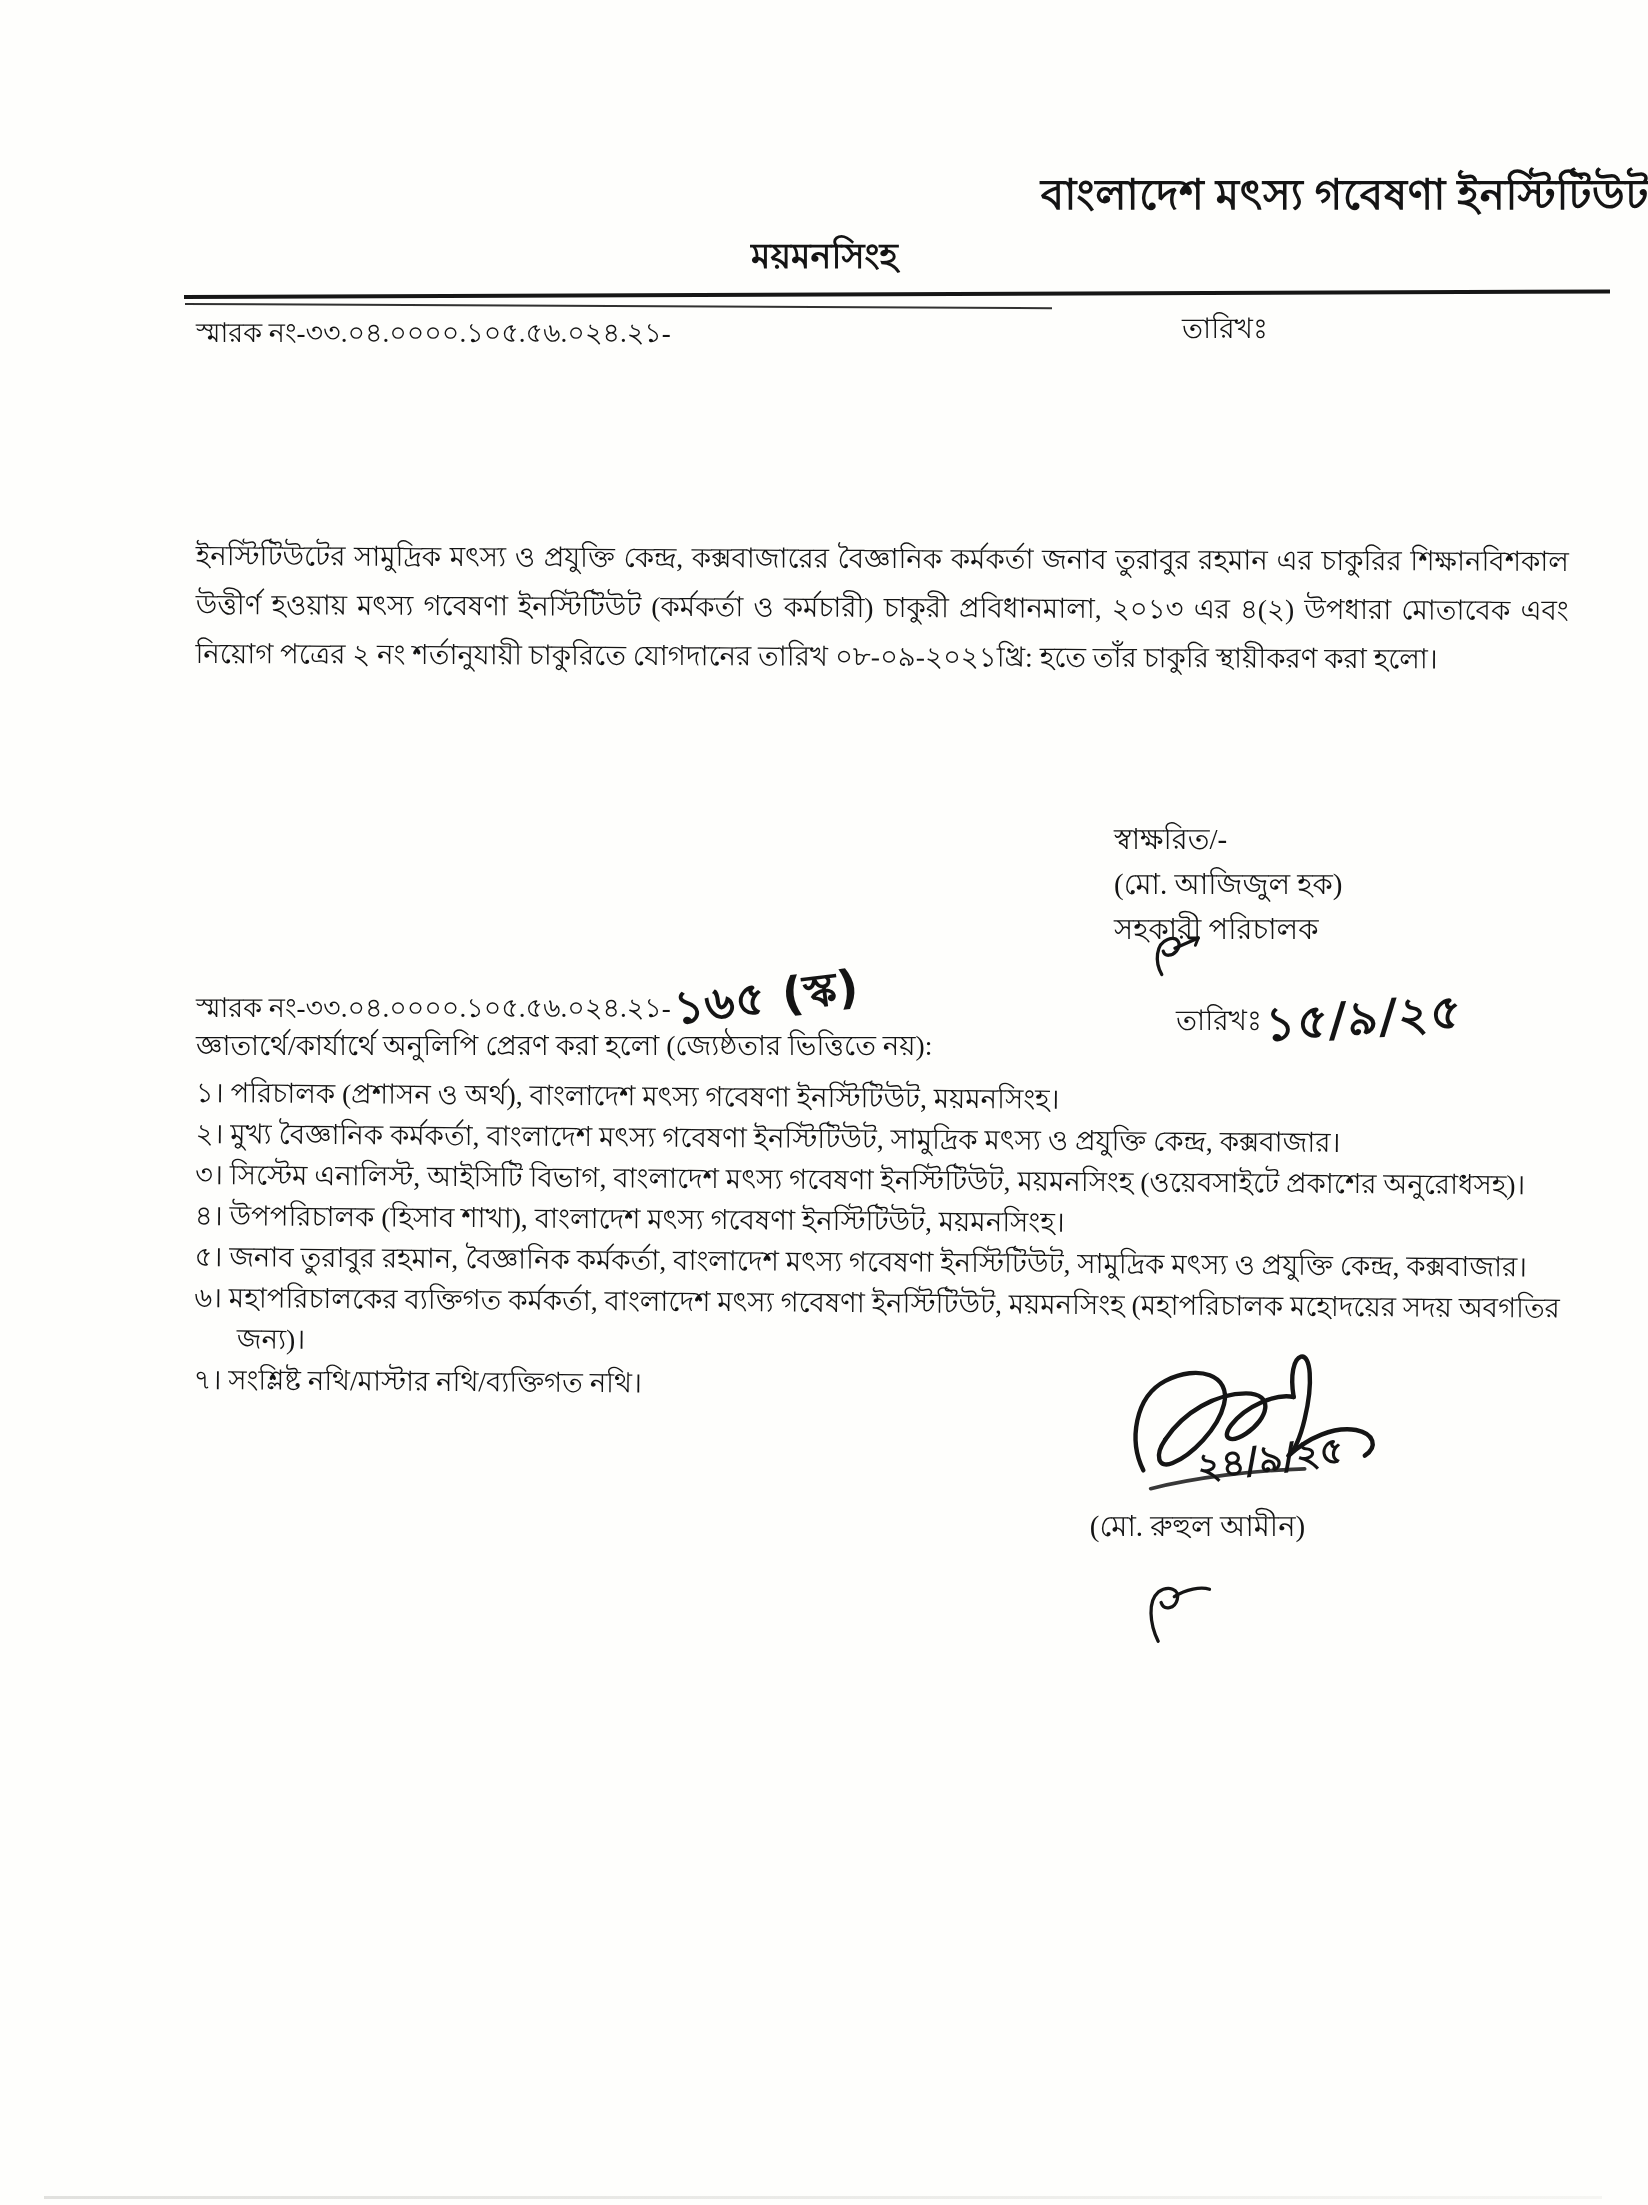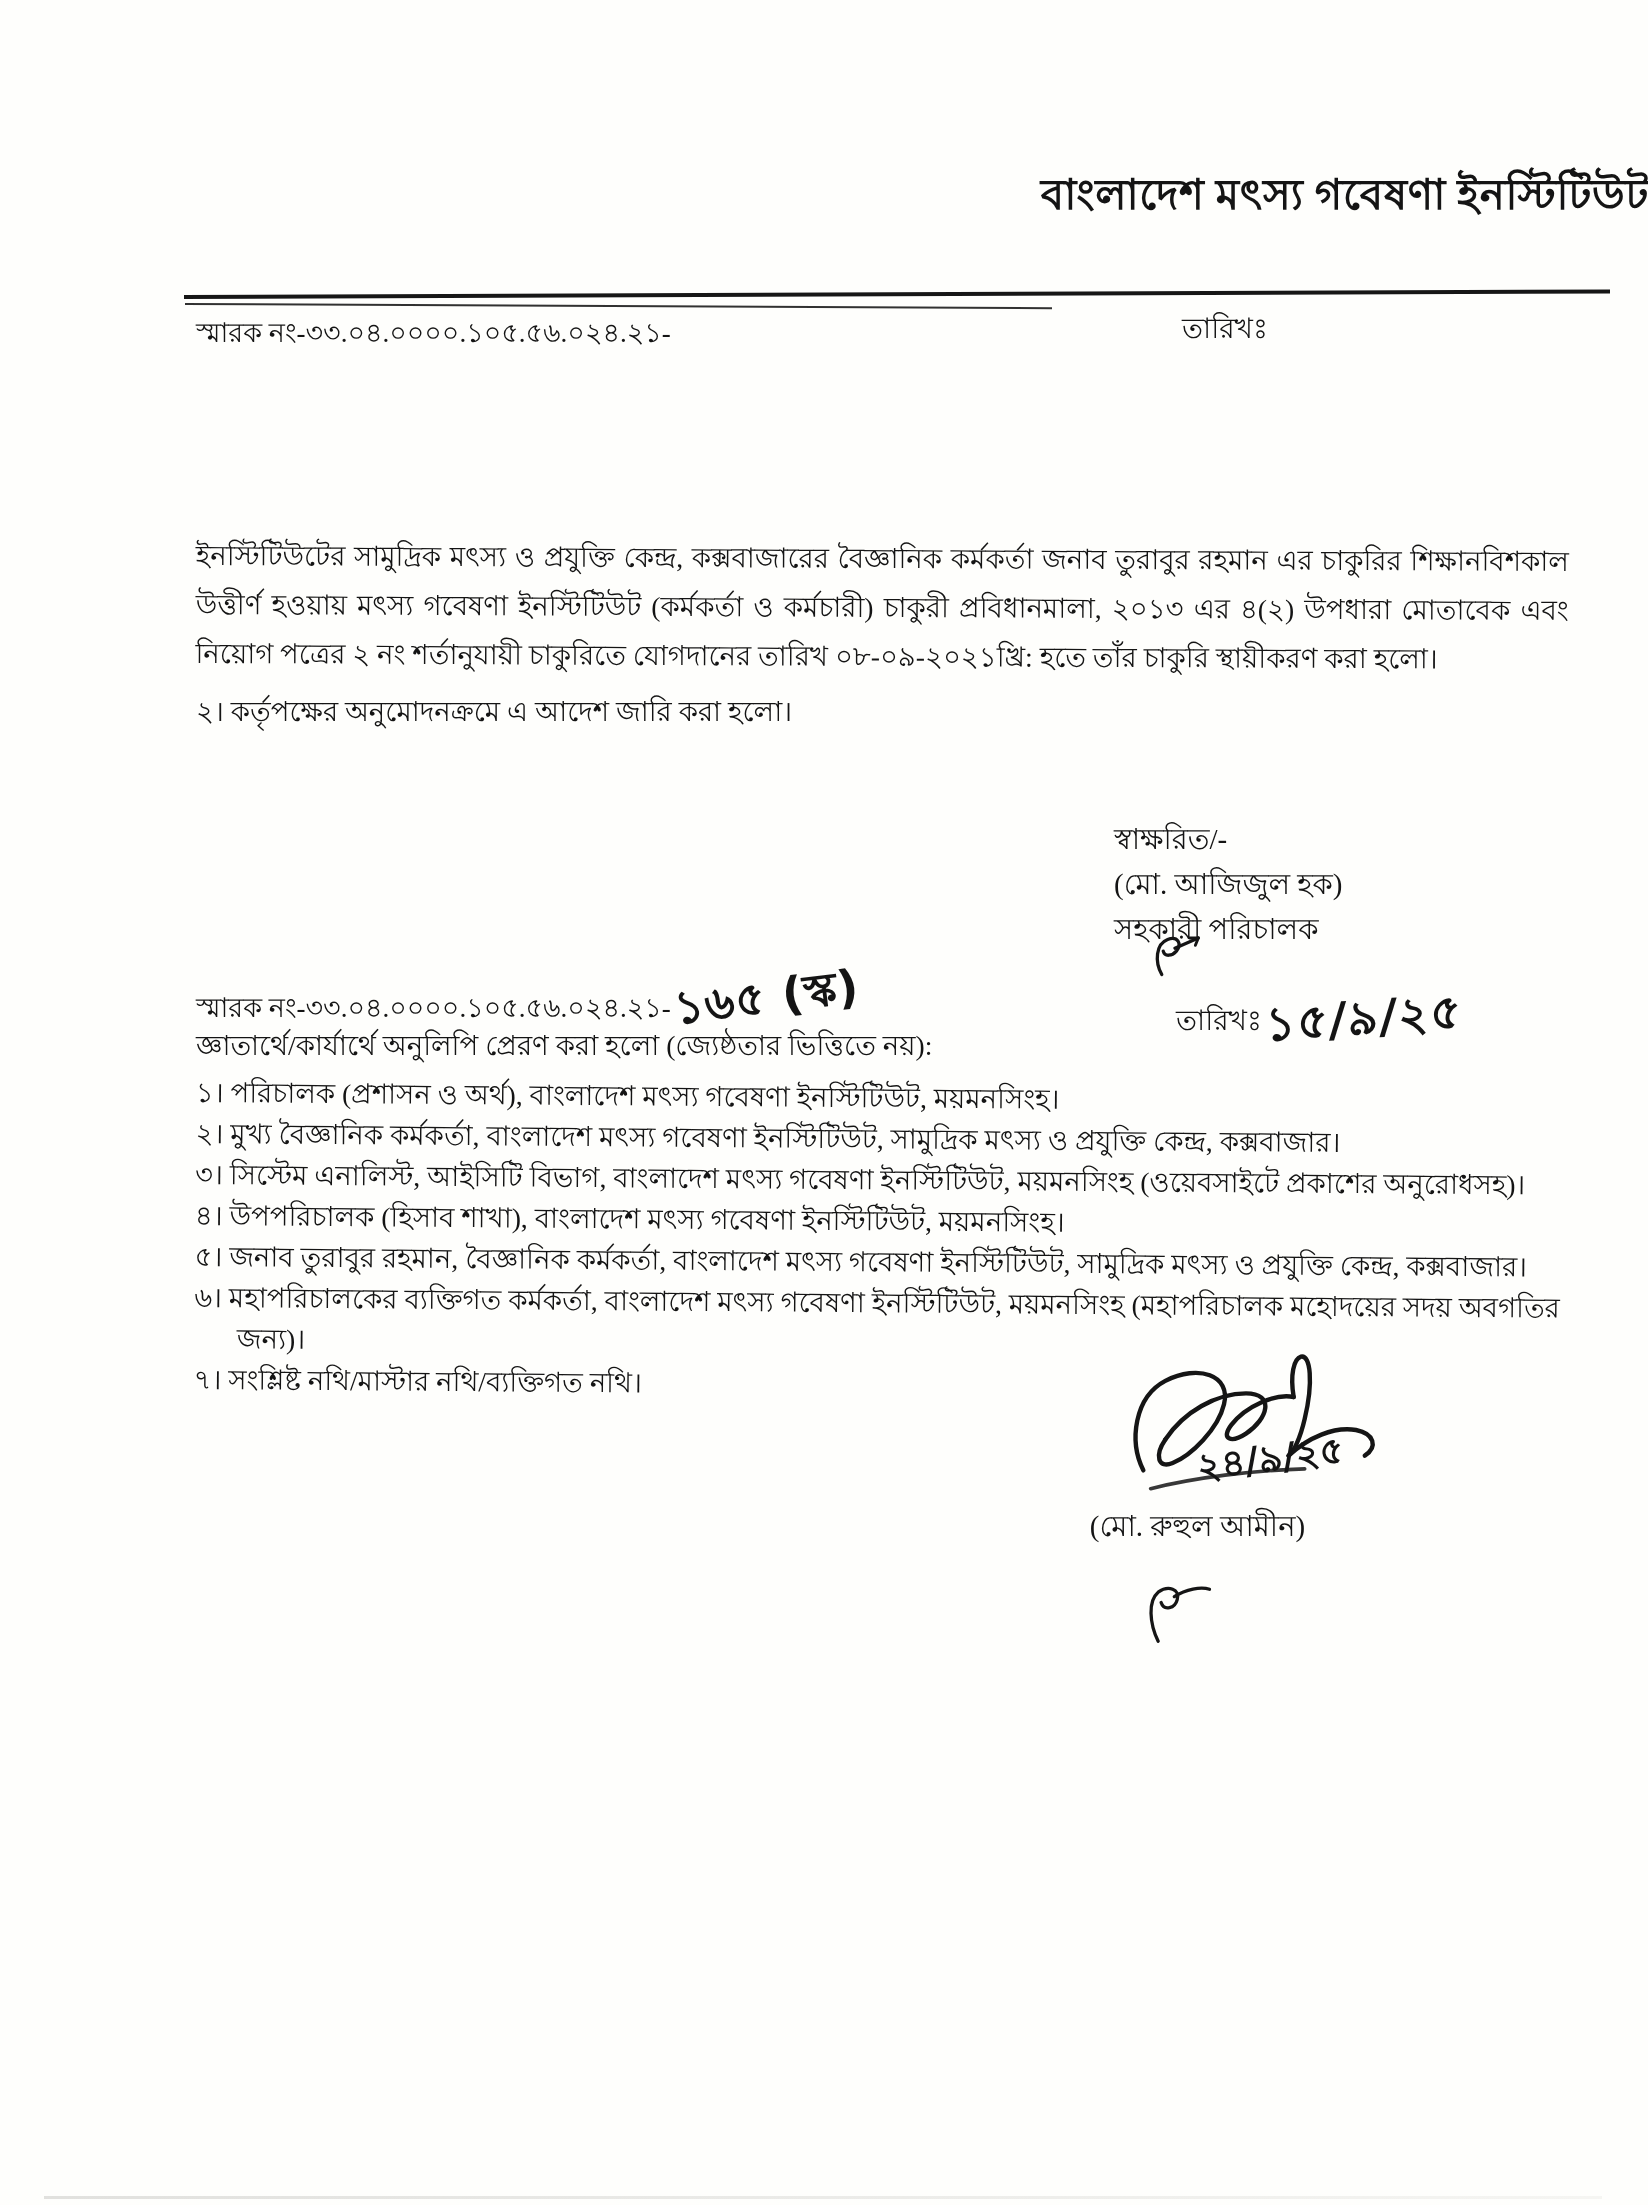--- a/index.html
+++ b/index.html
@@ -105,31 +105,31 @@
     background:linear-gradient(to right,#c9c9c5,#eeeeea); opacity:.55;
   }
 </style>
 </head>
 <body>
 
 <div class="page">
 
 
   <div class="org-name">বাংলাদেশ মৎস্য গবেষণা ইনস্টিটিউট</div>
+  <div class="org-loc">ময়মনসিংহ</div>
 
   <div class="hr-line"></div>
   <div class="hr-line2"></div>
 
   <div class="memo1-label">স্মারক নং-৩৩.০৪.০০০০.১০৫.৫৬.০২৪.২১-</div>
   <div class="memo1-date">তারিখঃ</div>
 
 
   <p class="para1">ইনস্টিটিউটের সামুদ্রিক মৎস্য ও প্রযুক্তি কেন্দ্র, কক্সবাজারের বৈজ্ঞানিক কর্মকর্তা জনাব তুরাবুর রহমান এর চাকুরির শিক্ষানবিশকাল উত্তীর্ণ হওয়ায় মৎস্য গবেষণা ইনস্টিটিউট (কর্মকর্তা ও কর্মচারী) চাকুরী প্রবিধানমালা, ২০১৩ এর ৪(২) উপধারা মোতাবেক এবং নিয়োগ পত্রের ২ নং শর্তানুযায়ী চাকুরিতে যোগদানের তারিখ ০৮-০৯-২০২১খ্রি: হতে তাঁর চাকুরি স্থায়ীকরণ করা হলো।</p>
 
-  <p class="para2">২। কর্তৃপক্ষের অনুমোদনক্রমে এ আদেশ জারি করা হলো।</p>
 
   <div class="sig1">
     <div>স্বাক্ষরিত/-</div>
     <div>(মো. আজিজুল হক)</div>
     <div>সহকারী পরিচালক</div>
   </div>
 
   <div class="sig1-mark">
     <svg width="57" height="47" viewBox="0 0 78 64" fill="none" xmlns="http://www.w3.org/2000/svg">
       <path d="M12 58 C2 40 4 16 20 10 C34 5 40 16 32 26 C26 33 16 34 14 26" stroke="#151515" stroke-width="4.5" stroke-linecap="round" fill="none"></path>

